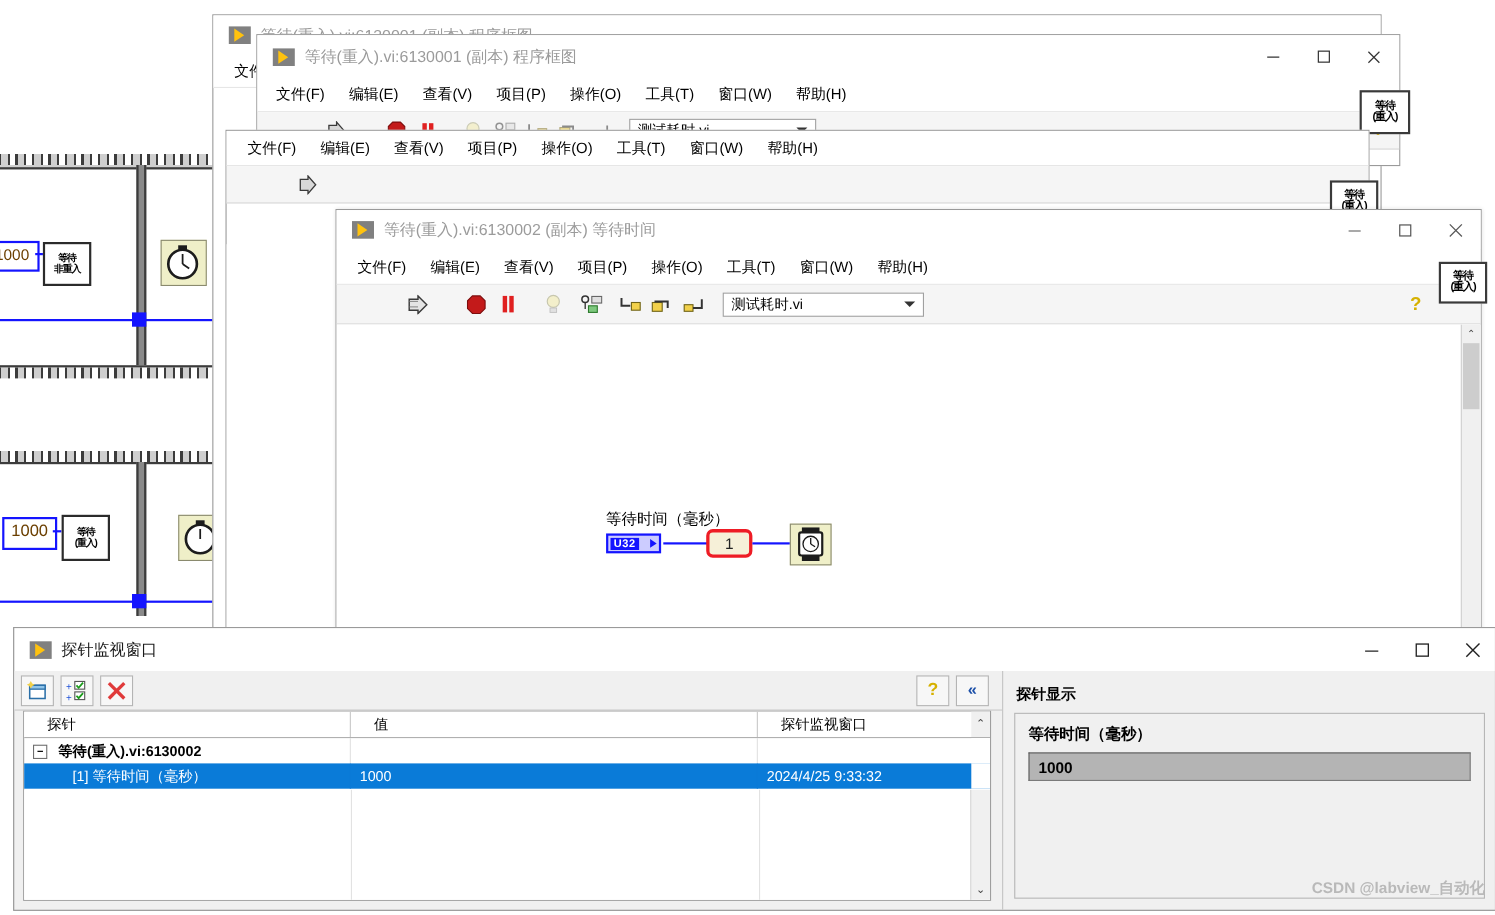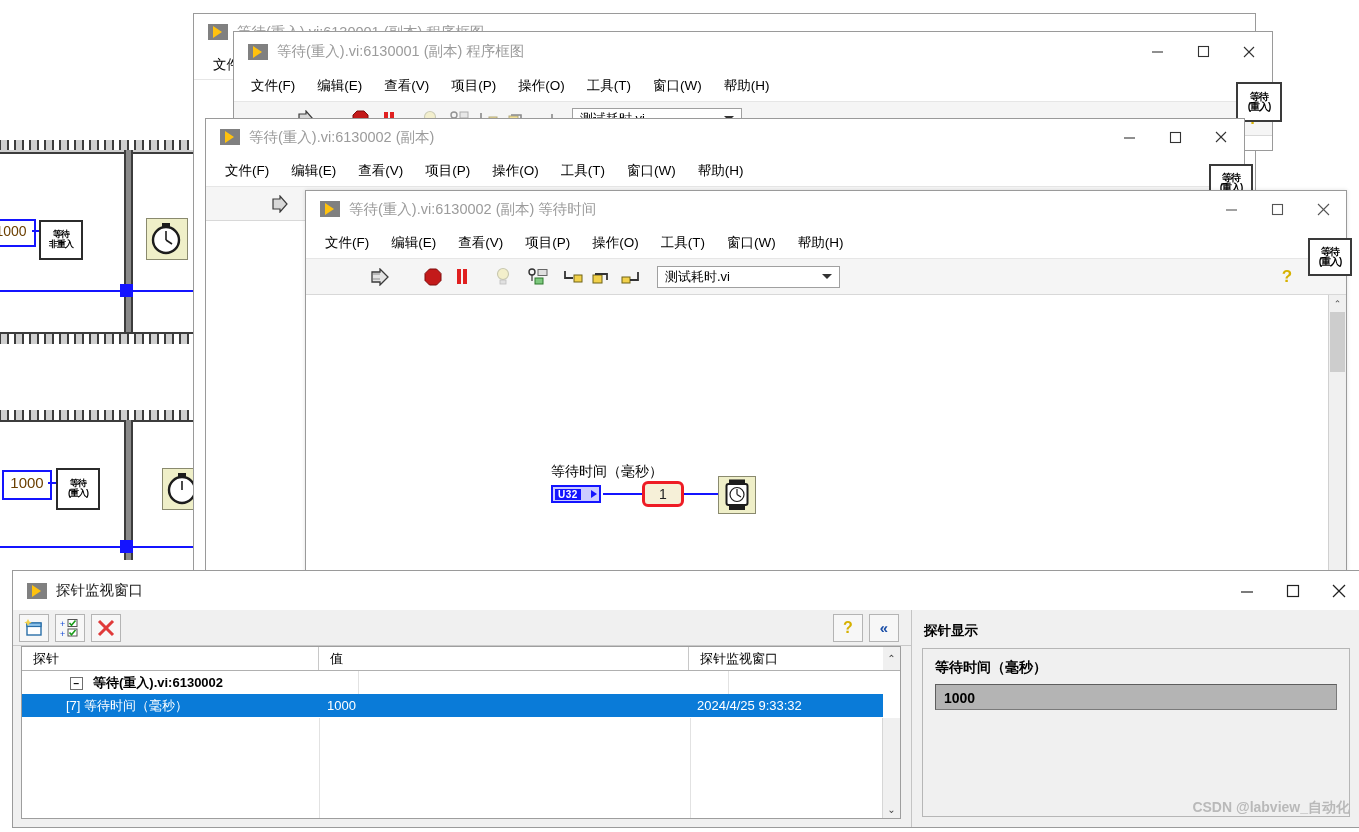--- a/index.html
+++ b/index.html
@@ -28,21 +28,21 @@
   .vi-ico{width:42px;height:36px;border:2px solid #3a3a3a;background:#fff;display:flex;flex-direction:column;
      align-items:center;justify-content:center;line-height:1.05;font-size:10px;font-weight:bold;letter-spacing:-1px;}
   .canvas{background:#fff;position:relative;overflow:hidden;}
   .vscroll{position:absolute;top:0;right:0;width:17px;bottom:0;background:#f0f0f0;border-left:1px solid #d0d0d0;}
   .vscroll .up,.vscroll .dn{height:17px;display:flex;align-items:center;justify-content:center;font-size:9px;color:#4c4c4c;}
   .vscroll .thumb{position:absolute;top:17px;left:1px;right:1px;height:60px;background:#cdcdcd;}
   
   .pw-tool{height:36px;background:#f0f0f0;border-bottom:1px solid #c8c8c8;display:flex;align-items:center;padding:0 6px;box-sizing:border-box;}
   .pw-btn{width:28px;height:26px;border:1px solid #b4b4b4;background:#f7f7f7;display:flex;align-items:center;justify-content:center;margin-right:6px;}
   .grid-head{display:flex;height:24px;border-bottom:1px solid #b0b0b0;background:#fff;font-size:13px;box-sizing:border-box;}
-  .gh{border-right:1px solid #c8c8c8;padding-left:11px;line-height:24px;box-sizing:border-box;white-space:nowrap;}
+  .gh{border-right:1px solid #c8c8c8;padding-left:21px;line-height:24px;box-sizing:border-box;white-space:nowrap;}
   .grow{display:flex;height:23px;font-size:13px;box-sizing:border-box;}
   .grow .gc{border-right:1px solid #e2e2e2;padding-left:8px;line-height:23px;box-sizing:border-box;overflow:hidden;white-space:nowrap;}
   .grow.sel{background:#0a7bd8;color:#fff;}
   .grow.sel .gc{border-right-color:#0a7bd8;}
   .tree-exp{display:inline-flex;width:11px;height:11px;border:1px solid #6e6e6e;align-items:center;justify-content:center;
      font-size:10px;line-height:1;margin-right:10px;vertical-align:middle;background:#fff;color:#000;}
   .watermark{position:absolute;right:12px;bottom:10px;color:#b9b9b9;font-size:14px;white-space:nowrap;}
 </style>
 </head>
 <body>
@@ -194,42 +194,20 @@
     </div>
     <div class="tb-ico" style="margin-left:auto;margin-right:6px;color:#d6b100;font-weight:bold;font-size:16px;">?</div>
   </div>
 </div>
 <div class="vi-ico" style="position:absolute;left:1236px;top:82px;">
   <span>等待</span>
   <span>(重入)</span>
 </div>
 
 <div class="win" style="left:205px;top:118px;width:1040px;height:455px;">
-  <div class="titlebar" style="height:36px;">
-    <div class="title-ico"></div>
-    <div class="title-txt">等待(重入).vi:6130002 (副本)</div>
-    <div class="wbtns">
-      <div class="wbtn">
-          <svg width="13" height="13">
-            <line x1="1" y1="7" x2="12" y2="7" stroke="#333" stroke-width="1.1"></line>
-          </svg>
-        </div>
-      <div class="wbtn">
-          <svg width="13" height="13">
-            <rect x="1.5" y="1.5" width="10" height="10" fill="none" stroke="#333" stroke-width="1.1"></rect>
-          </svg>
-        </div>
-      <div class="wbtn">
-          <svg width="14" height="14">
-            <line x1="2" y1="2" x2="12" y2="12" stroke="#333" stroke-width="1.1"></line>
-            <line x1="12" y1="2" x2="2" y2="12" stroke="#333" stroke-width="1.1"></line>
-          </svg>
-        </div>
-    </div>
-  </div>
   <div class="menubar" style="padding-left:8px;height:32px;">
     <div class="menu-item">文件(F)</div>
     <div class="menu-item">编辑(E)</div>
     <div class="menu-item">查看(V)</div>
     <div class="menu-item">项目(P)</div>
     <div class="menu-item">操作(O)</div>
     <div class="menu-item">工具(T)</div>
     <div class="menu-item">窗口(W)</div>
     <div class="menu-item">帮助(H)</div>
   </div>
@@ -434,30 +412,30 @@
 
     <div style="position:absolute;left:8px;top:36px;right:10px;bottom:8px;background:#fff;border:1px solid #9e9e9e;box-sizing:border-box;">
       <div class="grid-head">
         <div class="gh" style="width:297px;">探针</div>
         <div class="gh" style="width:370px;">值</div>
         <div class="gh" style="flex:1;border-right:none;">探针监视窗口</div>
         <div style="width:17px;text-align:center;line-height:24px;font-size:10px;color:#444;background:#f0f0f0;">⌃</div>
       </div>
 
       <div class="grow">
-        <div class="gc" style="width:297px;font-weight:bold;margin-left:40px;">
+        <div class="gc" style="width:297px;font-weight:bold;">
           <span class="tree-exp">−</span><span>等待(重入).vi:6130002</span>
         </div>
         <div class="gc" style="width:370px;"></div>
         <div class="gc" style="flex:1;border-right:none;"></div>
         <div style="width:17px;background:#fff;"></div>
       </div>
 
       <div class="grow sel">
-        <div class="gc" style="width:297px;padding-left:44px;">[7] 等待时间（毫秒）</div>
+        <div class="gc" style="width:297px;padding-left:44px;">[1] 等待时间（毫秒）</div>
         <div class="gc" style="width:370px;">1000</div>
         <div class="gc" style="flex:1;border-right:none;">2024/4/25 9:33:32</div>
         <div style="width:17px;background:#fff;"></div>
       </div>
 
       <div style="position:absolute;left:0;top:71px;right:0;bottom:0;background:#fff;">
         <div style="position:absolute;left:297px;top:0;bottom:0;width:1px;background:#e2e2e2;"></div>
         <div style="position:absolute;left:668px;top:0;bottom:0;width:1px;background:#e2e2e2;"></div>
         <div style="position:absolute;right:0;top:0;bottom:0;width:17px;background:#f0f0f0;border-left:1px solid #d6d6d6;">
           <div style="position:absolute;bottom:0;width:100%;text-align:center;font-size:10px;color:#444;line-height:17px;">⌄</div>

